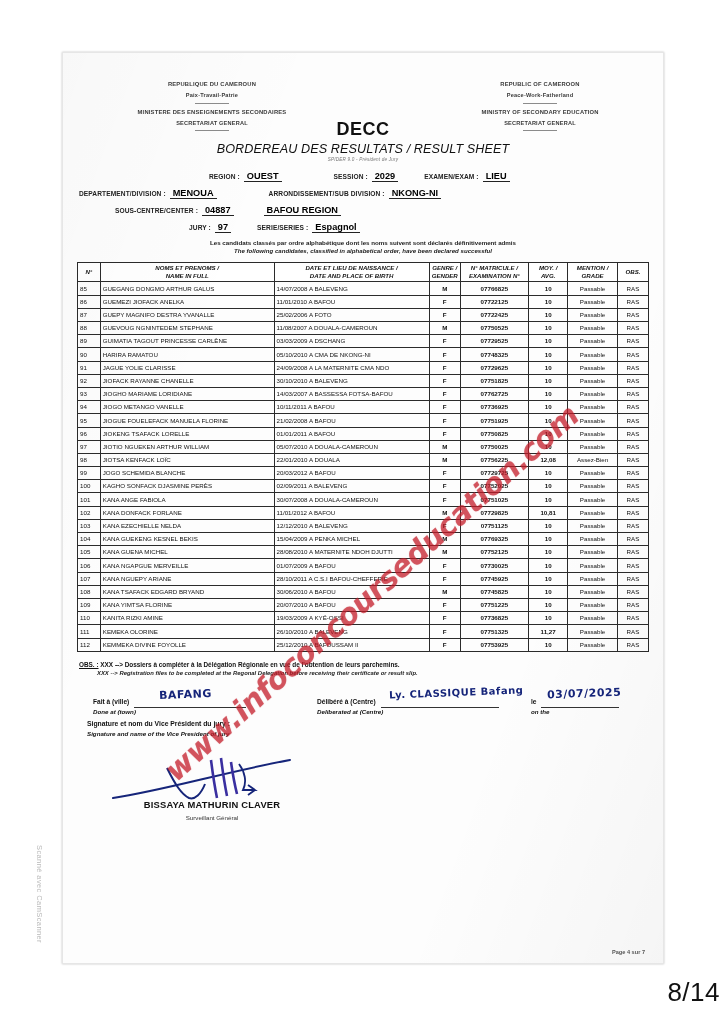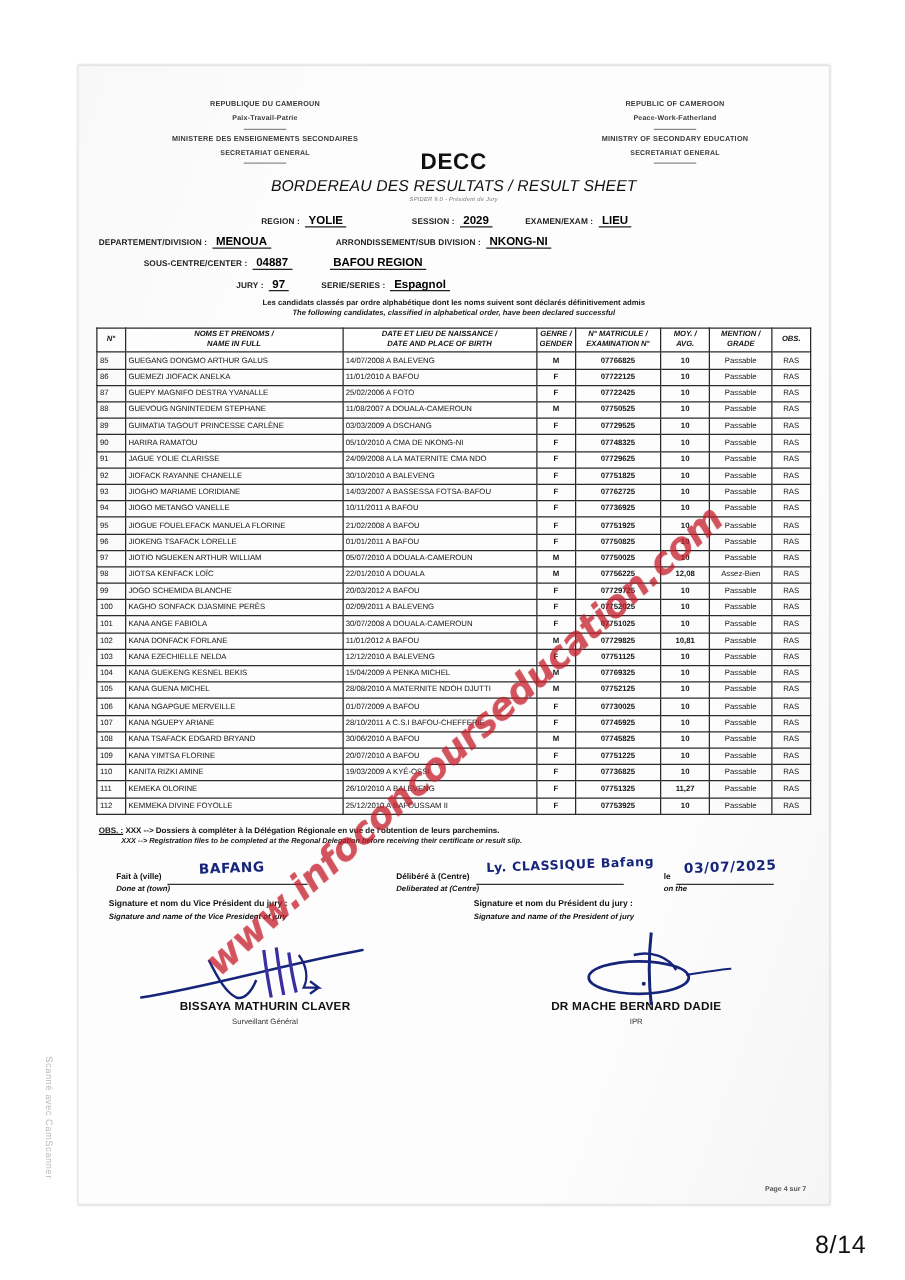--- a/index.html
+++ b/index.html
@@ -204,22 +204,22 @@
     left: 44px; top: 845px;
     transform: rotate(90deg);
     transform-origin: left top;
     font-size: 7.5px;
     color: #b9b9b9;
     letter-spacing: .4px;
     white-space: nowrap;
   }
   .pagecounter {
     position: absolute;
-    right: 31px; bottom: 16px;
-    font-size: 20px;
+    right: 4px; bottom: 16px;
+    font-size: 26px;
     color: #111;
     letter-spacing: .5px;
     text-align: center;
   }
 </style>
 </head>
 <body>
 
 <div id="sheet">
 
@@ -244,21 +244,21 @@
 
     <div class="title-decc">DECC</div>
     <div class="title-sheet">BORDEREAU DES RESULTATS / RESULT SHEET</div>
     <div class="title-spider">SPIDER 9.0 -  Président de Jury</div>
   </div>
 
   <div class="meta">
     <div class="meta-row">
       <span class="spacer-l"></span>
       <span class="mlabel">REGION :</span>
-      <span class="mval">YOLIE</span>
+      <span class="mval">OUEST</span>
       <span class="spacer-m"></span>
       <span class="mlabel">SESSION :</span>
       <span class="mval">2029</span>
       <span class="spacer-s"></span>
       <span class="mlabel">EXAMEN/EXAM :</span>
       <span class="mval">LIEU</span>
     </div>
 
     <div class="meta-row">
       <span class="mlabel">DEPARTEMENT/DIVISION :</span>
@@ -656,33 +656,20 @@
         <path d="M62 22 C 70 38, 76 48, 84 52 C 90 54, 96 48, 100 38" stroke="#16257a" stroke-width="2" fill="none"></path>
         <path d="M106 14 C 108 30, 110 42, 112 52" stroke="#3a2fa0" stroke-width="2.6" fill="none"></path>
         <path d="M116 12 C 118 28, 120 40, 122 50" stroke="#3a2fa0" stroke-width="2.6" fill="none"></path>
         <path d="M126 16 C 128 30, 130 40, 132 48" stroke="#3a2fa0" stroke-width="2.6" fill="none"></path>
         <path d="M134 18 C 140 26, 142 36, 138 44 L 150 44 L 143 39 M150 44 L 143 49" stroke="#16257a" stroke-width="1.8" fill="none"></path>
       </svg>
       <div class="sname">BISSAYA MATHURIN CLAVER</div>
       <div class="srole">Surveillant Général</div>
     </div>
 
-    <div class="sigcol right">
-      <div class="sl1">Signature et nom  du Président du jury :</div>
-      <div class="sl2">Signature and name of the President of jury</div>
-      <svg class="scribble" style="left:70px; top:22px;" width="150" height="64" viewBox="0 0 150 64">
-        <ellipse cx="62" cy="40" rx="40" ry="13" stroke="#16257a" stroke-width="2.2" fill="none"></ellipse>
-        <path d="M72 4 C 70 22, 70 44, 72 62" stroke="#16257a" stroke-width="2.4" fill="none"></path>
-        <path d="M58 22 C 72 18, 86 24, 92 34" stroke="#16257a" stroke-width="2" fill="none"></path>
-        <path d="M100 38 C 112 36, 124 34, 136 33" stroke="#16257a" stroke-width="1.8" fill="none"></path>
-        <circle cx="66" cy="45" r="1.6" fill="#16257a"></circle>
-      </svg>
-      <div class="sname">DR MACHE BERNARD DADIE</div>
-      <div class="srole">IPR</div>
-    </div>
   </div>
 
   <div class="pagefoot">Page 4 sur 7</div>
 
   <div class="watermark">www.infoconcourseducation.com</div>
 </div>
 
 <div class="camscanner">Scanné avec CamScanner</div>
 <div class="pagecounter">8/14</div>
 

